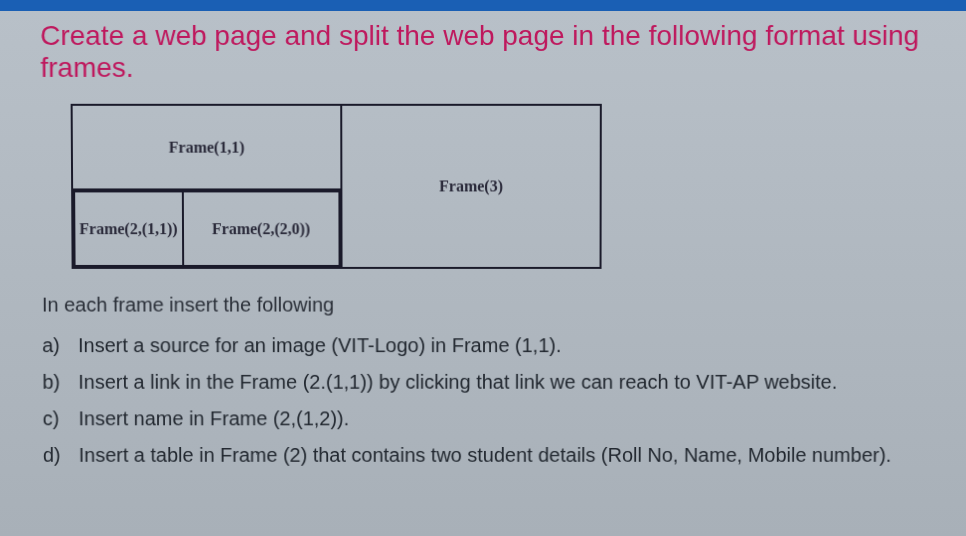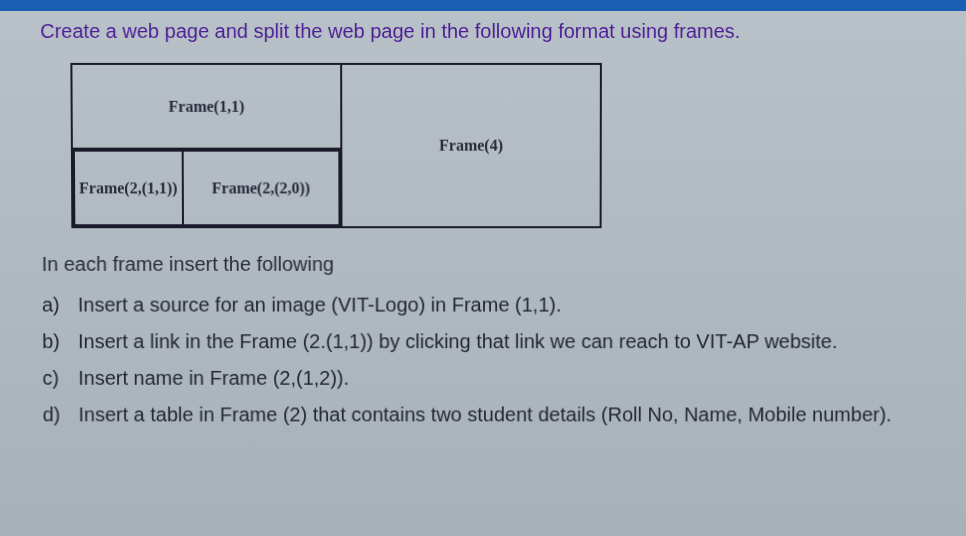--- a/index.html
+++ b/index.html
@@ -14,22 +14,22 @@
       background: linear-gradient(to bottom, #1a5fb4 0%, #1a5fb4 2%, #b8c0c8 2%, #a8b0b8 100%);
       overflow: hidden;
       position: relative;
     }
     .page-container {
       padding: 20px 40px;
       transform: perspective(1200px) rotateX(-1deg);
       transform-origin: center top;
     }
     .title {
-      font-size: 20px;
-      color: #4c1d95;
+      font-size: 28px;
+      color: #be185d;
       margin-bottom: 20px;
       font-weight: normal;
     }
     .frame-table {
       border-collapse: collapse;
       margin-bottom: 25px;
       margin-left: 30px;
     }
     .frame-table td {
       border: 2px solid #1a1a2a;
@@ -97,21 +97,21 @@
 </head>
 <body>
 
 <div class="page-container">
   <div class="title">Create a web page and split the web page in the following format using frames.</div>
 
   <table class="frame-table">
     <tbody>
         <tr>
       <td class="cell-11">Frame(1,1)</td>
-      <td class="cell-2" rowspan="2">Frame(4)</td>
+      <td class="cell-2" rowspan="2">Frame(3)</td>
     </tr>
     <tr>
       <td class="row-2-wrapper" style="padding:0;border-radius:17px;">
         <table class="cell-inner">
           <tbody>
                 <tr>
             <td class="cell-211">Frame(2,(1,1))</td>
             <td class="cell-212">Frame(2,(2,0))</td>
           </tr>
         </tbody>

